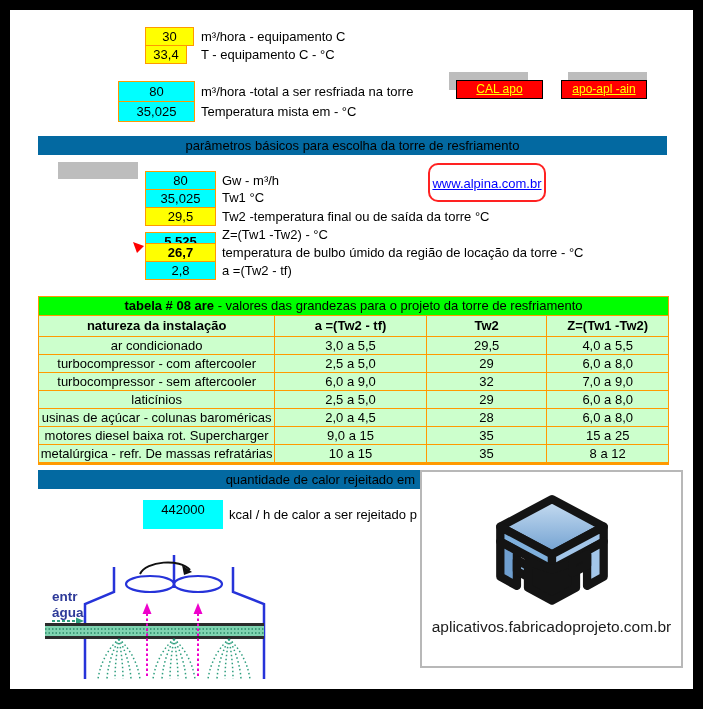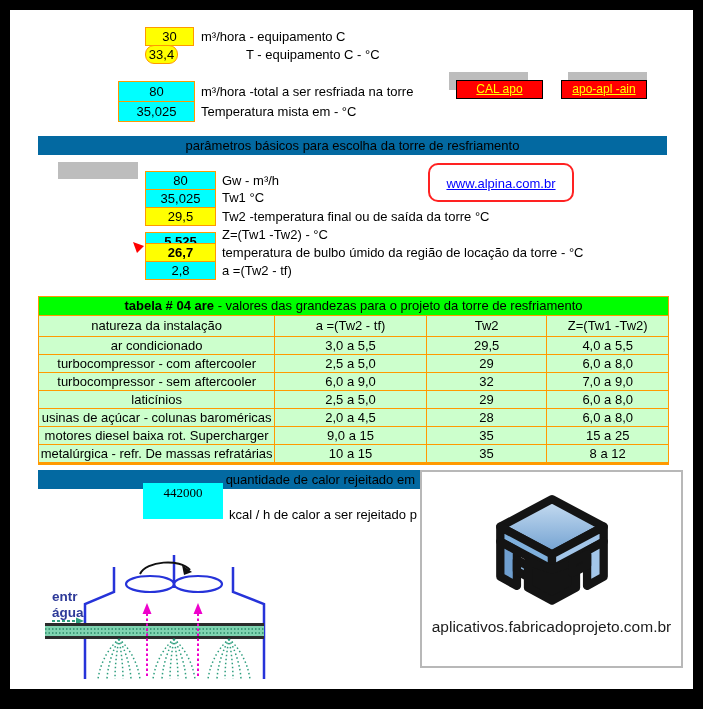--- a/index.html
+++ b/index.html
@@ -24,36 +24,36 @@
   .tbl{position:absolute;left:38px;top:296px;width:631px;box-sizing:border-box;
        border:1px solid #ff9900;border-bottom-width:3px;background:#ccffcc;}
   .ttl{background:#00ff00;text-align:center;height:18px;line-height:18px;font-size:13px;
        border-bottom:1px solid #ff9900;white-space:nowrap;overflow:hidden;}
   .trow{display:flex;border-bottom:1px solid #ff9900;background:#ccffcc;}
   .trow:last-child{border-bottom:none;}
   .tc{box-sizing:border-box;border-right:1px solid #ff9900;text-align:center;font-size:13px;
       height:17px;line-height:17px;white-space:nowrap;overflow:hidden;}
   .tc:last-child{border-right:none;}
   .c1{width:237px}.c2{width:152px}.c3{width:121px}.c4{width:121px}
-  .thead .tc{font-weight:normal;height:20px;line-height:20px;}
+  .thead .tc{font-weight:bold;height:20px;line-height:20px;}
   
   #logobox{position:absolute;left:420px;top:470px;width:263px;height:198px;background:#fff;
        border:2px solid #b8b8b8;box-sizing:border-box;z-index:10;text-align:center;}
   #logobox .site{font-size:15.5px;color:#1c1c1c;margin-top:6px;}
   .tri{position:absolute;width:11px;height:11px;z-index:3;}
 </style>
 </head>
 <body>
 
 <div id="stage">
 
   <div class="cell yellow" style="left:145px;top:27px;width:49px;height:19px;">30</div>
   <div class="lbl" style="left:201px;top:27px;line-height:19px;">m³/hora - equipamento C</div>
-  <div class="cell yellow" style="left:145px;top:45px;width:33px;height:19px;border-radius:9px;">33,4</div>
-  <div class="lbl" style="left:201px;top:45px;line-height:19px;margin-left:45px;">T - equipamento C - °C</div>
+  <div class="cell yellow" style="left:145px;top:45px;width:42px;height:19px;">33,4</div>
+  <div class="lbl" style="left:201px;top:45px;line-height:19px;">T - equipamento C - °C</div>
 
   <div class="cell cyan" style="left:118px;top:81px;width:77px;height:21px;line-height:19px;">80</div>
   <div class="lbl" style="left:201px;top:81px;line-height:21px;">m³/hora -total a ser resfriada  na torre</div>
   <div class="cell cyan" style="left:118px;top:101px;width:77px;height:21px;line-height:19px;">35,025</div>
   <div class="lbl" style="left:201px;top:101px;line-height:21px;">Temperatura mista em  - °C</div>
 
   <div class="shadow" style="left:449px;top:72px;width:79px;height:18px;"></div>
   <div class="btn" style="left:456px;top:80px;width:87px;height:19px;">CAL apo</div>
   <div class="shadow" style="left:568px;top:72px;width:79px;height:18px;"></div>
   <div class="btn" style="left:561px;top:80px;width:86px;height:19px;">apo-apl -ain</div>
@@ -73,26 +73,26 @@
     <polygon points="0,0 11,4 4,11" fill="#ff0000"></polygon>
   </svg>
 
   <div class="lbl" style="left:222px;top:171px;line-height:19px;">Gw  - m³/h</div>
   <div class="lbl" style="left:222px;top:188px;line-height:19px;">Tw1 °C</div>
   <div class="lbl" style="left:222px;top:207px;line-height:19px;">Tw2 -temperatura final  ou de saída da torre °C</div>
   <div class="lbl" style="left:222px;top:225px;line-height:19px;">Z=(Tw1 -Tw2) - °C</div>
   <div class="lbl" style="left:222px;top:243px;line-height:19px;">temperatura de bulbo úmido da região de locação da torre - °C</div>
   <div class="lbl" style="left:222px;top:261px;line-height:19px;">a =(Tw2 - tf)</div>
 
-  <div class="linkbox" style="left:428px;top:163px;width:146px;height:39px;line-height:35px;">
+  <div class="linkbox" style="left:428px;top:163px;width:118px;height:39px;line-height:35px;">
     <a href="#">www.alpina.com.br</a>
   </div>
 
   <div class="tbl">
-    <div class="ttl"><b>tabela # 04 are</b><span>  -  valores das grandezas para o projeto da torre de resfriamento</span></div>
+    <div class="ttl"><b>tabela # 08 are</b><span>  -  valores das grandezas para o projeto da torre de resfriamento</span></div>
     <div class="trow thead">
       <div class="tc c1">natureza da instalação</div>
       <div class="tc c2">a =(Tw2 - tf)</div>
       <div class="tc c3">Tw2</div>
       <div class="tc c4">Z=(Tw1 -Tw2)</div>
     </div>
     <div class="trow">
       <div class="tc c1">ar condicionado</div>
       <div class="tc c2">3,0 a 5,5</div>
       <div class="tc c3">29,5</div>
@@ -131,21 +131,21 @@
     <div class="trow">
       <div class="tc c1">metalúrgica - refr. De massas refratárias</div>
       <div class="tc c2">10 a 15</div>
       <div class="tc c3">35</div>
       <div class="tc c4">8 a 12</div>
     </div>
   </div>
 
   <div class="gbar" style="left:38px;top:470px;width:382px;height:19px;text-align:right;padding-right:5px;">quantidade de calor rejeitado em</div>
 
-  <div class="cell cyan" style="left:143px;top:483px;width:80px;height:36px;border:none;line-height:19px;font-family:Liberation Serif, serif;">442000</div>
+  <div class="cell cyan" style="left:143px;top:500px;width:80px;height:29px;border:none;line-height:19px;">442000</div>
   <div class="lbl" style="left:229px;top:505px;line-height:19px;z-index:1;">kcal / h de calor a ser rejeitado p</div>
 
   <div id="logobox">
     <svg width="122" height="120" viewBox="0 0 132 130" style="margin-top:16px;">
       <defs>
         <linearGradient id="lg" x1="0" y1="0" x2="0" y2="1">
           <stop offset="0" stop-color="#c9def2"></stop>
             <stop offset="1" stop-color="#6f9fd0"></stop>
         </linearGradient>
       </defs>

